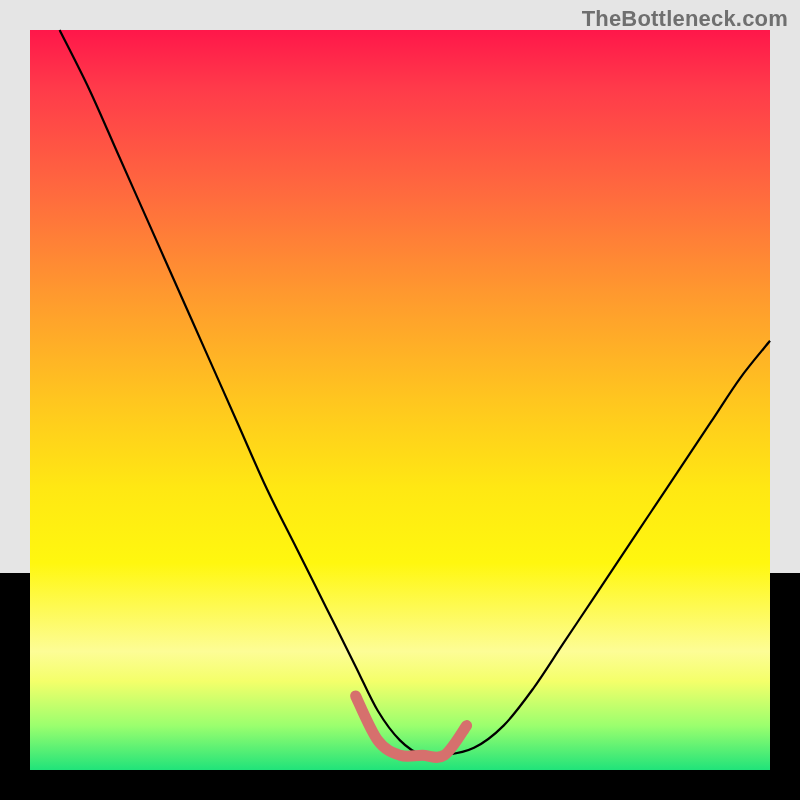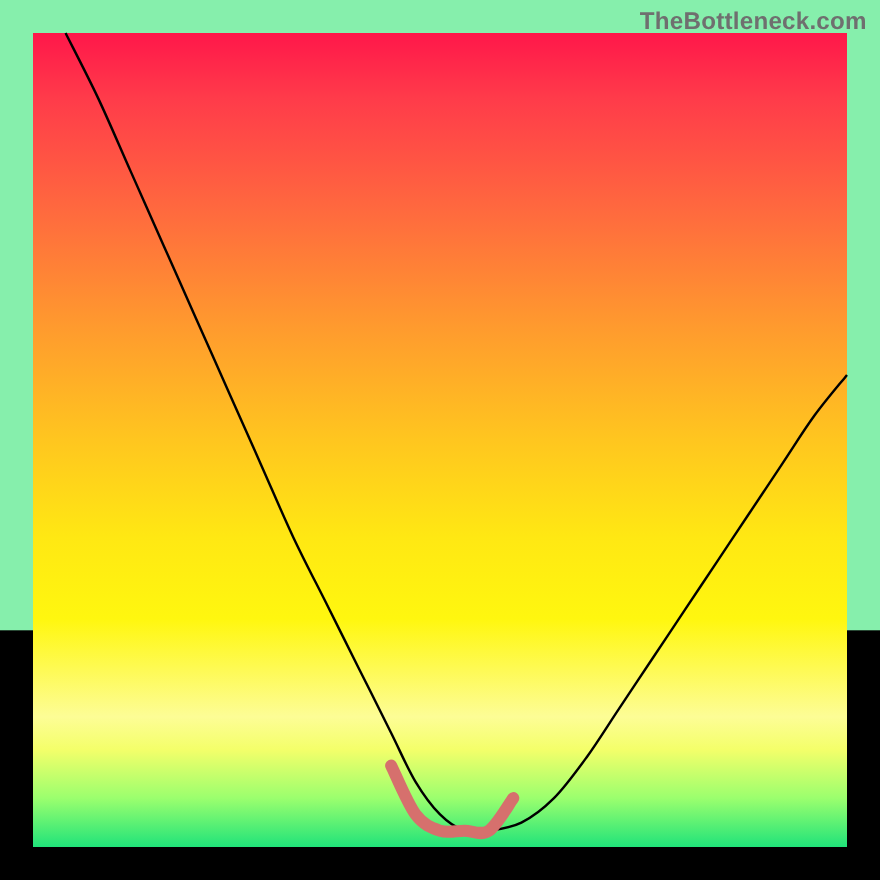--- a/index.html
+++ b/index.html
@@ -8,21 +8,21 @@
     width: 800px;
     height: 800px;
     background: #000;
     overflow: hidden;
     font-family: Arial, Helvetica, sans-serif;
   }
   .frame {
     position: relative;
     width: 800px;
     height: 573px;
-    background: #86efac;
+    background: #e5e5e5;
   }
   .plot-area {
     position: absolute;
     left: 30px;
     top: 30px;
     width: 740px;
     height: 740px;
     background: linear-gradient(
       to bottom,
       #ff174a 0%,

